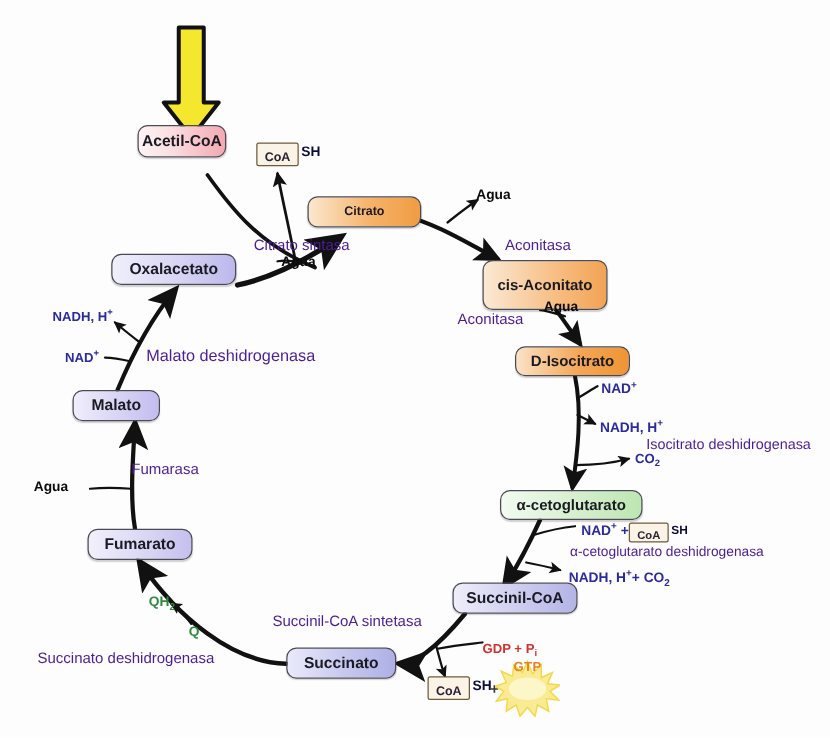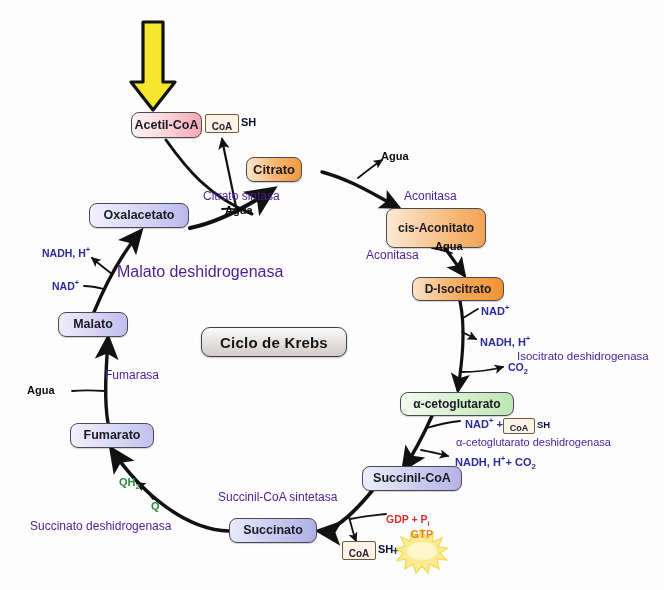--- a/index.html
+++ b/index.html
@@ -211,25 +211,25 @@
       <path d="M104,289 C96,287 90,286 84,286" stroke-width="1.8"></path>
 
       <path d="M112,274 C104,268 98,263 92,258" stroke-width="1.8" marker-end="url(#ah-sm)"></path>
     </g>
 
     <g>
       <path d="M143,22 L163,22 L163,82 L175,82 L153,110 L131,82 L143,82 Z" fill="#f5e62e" stroke="#111111" stroke-width="3.2" stroke-linejoin="round"></path>
     </g>
   </svg>
 
-  <div class="node n-acetilcoa" style="left:110px;top:112px;width:71px;height:26px;font-size:12.5px;margin-left:21px;">
+  <div class="node n-acetilcoa" style="left:110px;top:100px;width:71px;height:26px;font-size:12.5px;">
     <span>Acetil-CoA</span>
   </div>
 
-  <div class="node n-citrato" style="left:246px;top:157px;width:56px;height:25px;font-size:13px;">
+  <div class="node n-citrato" style="left:246px;top:157px;width:91px;height:25px;font-size:10px;">
     <span>Citrato</span>
   </div>
 
   <div class="node n-cisaconitato" style="left:386px;top:208px;width:100px;height:40px;font-size:12px;">
     <span>cis-Aconitato</span>
   </div>
 
   <div class="node n-isocitrato" style="left:412px;top:277px;width:92px;height:24px;font-size:12px;">
     <span>D-Isocitrato</span>
   </div>
@@ -288,35 +288,32 @@
   </div>
 
   <div class="lab lab-enzyme" style="left:203px;top:190px;font-size:12px;">Citrato sintasa</div>
   <div class="lab lab-enzyme" style="left:404px;top:190px;font-size:12px;">Aconitasa</div>
   <div class="lab lab-enzyme" style="left:366px;top:249px;font-size:12px;">Aconitasa</div>
   <div class="lab lab-enzyme" style="left:472px;top:350px;font-size:11.5px;margin-left:45px;">Isocitrato deshidrogenasa</div>
   <div class="lab lab-enzyme" style="left:456px;top:437px;font-size:11px;">α-cetoglutarato deshidrogenasa</div>
   <div class="lab lab-enzyme" style="left:218px;top:491px;font-size:12px;">Succinil-CoA sintetasa</div>
   <div class="lab lab-enzyme" style="left:30px;top:520px;font-size:12px;text-align:center;">Succinato deshidrogenasa</div>
   <div class="lab lab-enzyme" style="left:105px;top:369px;font-size:12px;">Fumarasa</div>
-  <div class="lab lab-enzyme" style="left:117px;top:264px;font-size:16px;">Malato deshidrogenasa</div>
+  <div class="lab lab-enzyme" style="left:117px;top:278px;font-size:13px;">Malato deshidrogenasa</div>
 
   <div class="lab lab-sub" style="left:225px;top:205px;font-size:11px;">Agua</div>
   <div class="lab lab-sub" style="left:381px;top:151px;font-size:11px;">Agua</div>
   <div class="lab lab-sub" style="left:435px;top:241px;font-size:11px;">Agua</div>
   <div class="lab lab-sub" style="left:27px;top:385px;font-size:11px;">Agua</div>
 
   <div class="lab lab-cof" style="left:481px;top:304px;font-size:11px;">NAD<sup class="sup">+</sup></div>
   <div class="lab lab-cof" style="left:480px;top:335px;font-size:11px;">NADH, H<sup class="sup">+</sup></div>
   <div class="lab lab-cof" style="left:508px;top:362px;font-size:10.5px;">CO<sub class="sub">2</sub></div>
   <div class="lab lab-cof" style="left:465px;top:417px;font-size:11px;">NAD<sup class="sup">+</sup> +</div>
   <div class="lab lab-cof" style="left:455px;top:455px;font-size:11px;">NADH, H<sup class="sup">+</sup>+ CO<sub class="sub">2</sub></div>
   <div class="lab lab-cof" style="left:42px;top:246px;font-size:10.5px;">NADH, H<sup class="sup">+</sup></div>
   <div class="lab lab-cof" style="left:52px;top:279px;font-size:10.5px;">NAD<sup class="sup">+</sup></div>
 
   <div class="lab lab-q" style="left:119px;top:477px;font-size:11px;">QH<sub class="sub">2</sub></div>
   <div class="lab lab-q" style="left:151px;top:501px;font-size:11px;">Q</div>
 
-  <div class="title-plaque" style="left:201px;top:327px;width:146px;height:30px;font-size:15px;">
-    <span>Ciclo de Krebs</span>
-  </div>
 
 </div>
 
 </body></html>

